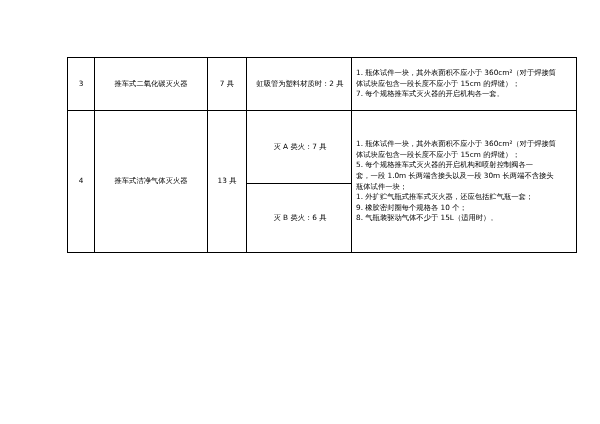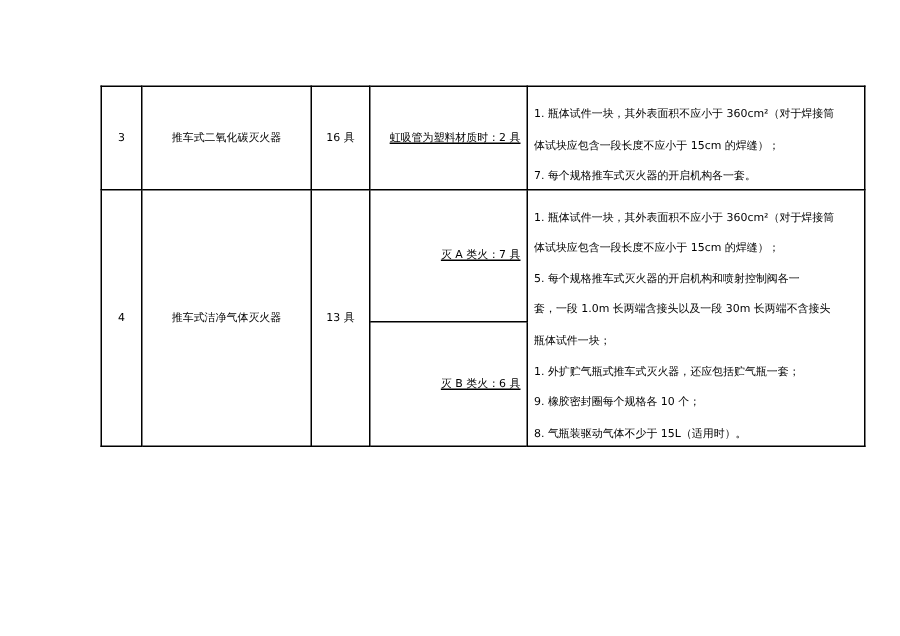--- a/index.html
+++ b/index.html
@@ -43,51 +43,49 @@
     width: 104px;
     text-align: center;
     margin-left: 47px;
   }
   td.col-qty {
     width: 30px;
     text-align: center;
   }
   td.col-mid {
     width: 96px;
-    text-align: right;
+    text-align: center;
     vertical-align: middle;
-    text-decoration: underline;
   }
   td.col-desc {
     width: 216px;
     text-align: left;
     vertical-align: middle;
   }
   .mid-cell-inner {
     padding-left: 2px;
   }
   .desc-line {
     display: block;
     white-space: nowrap;
-    margin-top: 10px;
   }
   .row3 td { height: 46px; }
   .row4a td { height: 66px; }
   .row4b td { height: 62px; }
 </style>
 </head>
 <body>
 
 <div class="page">
   <table class="doc-table">
     <tbody>
       <tr class="row3">
         <td class="col-no">3</td>
         <td class="col-name">推车式二氧化碳灭火器</td>
-        <td class="col-qty">16 具</td>
+        <td class="col-qty">7 具</td>
         <td class="col-mid">
           <span class="mid-cell-inner">虹吸管为塑料材质时：2 具</span>
         </td>
         <td class="col-desc">
           <span class="desc-line">1. 瓶体试件一块，其外表面积不应小于 360cm²（对于焊接筒</span>
           <span class="desc-line">体试块应包含一段长度不应小于 15cm 的焊缝）；</span>
           <span class="desc-line">7. 每个规格推车式灭火器的开启机构各一套。</span>
         </td>
       </tr>
       <tr class="row4a">

